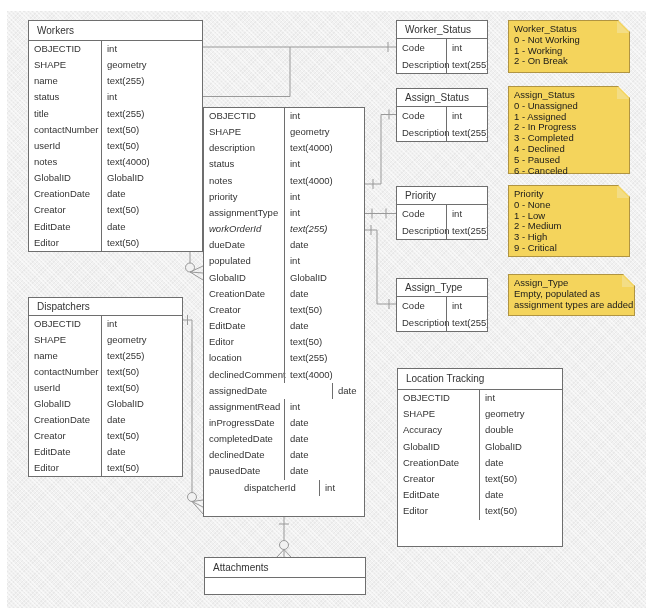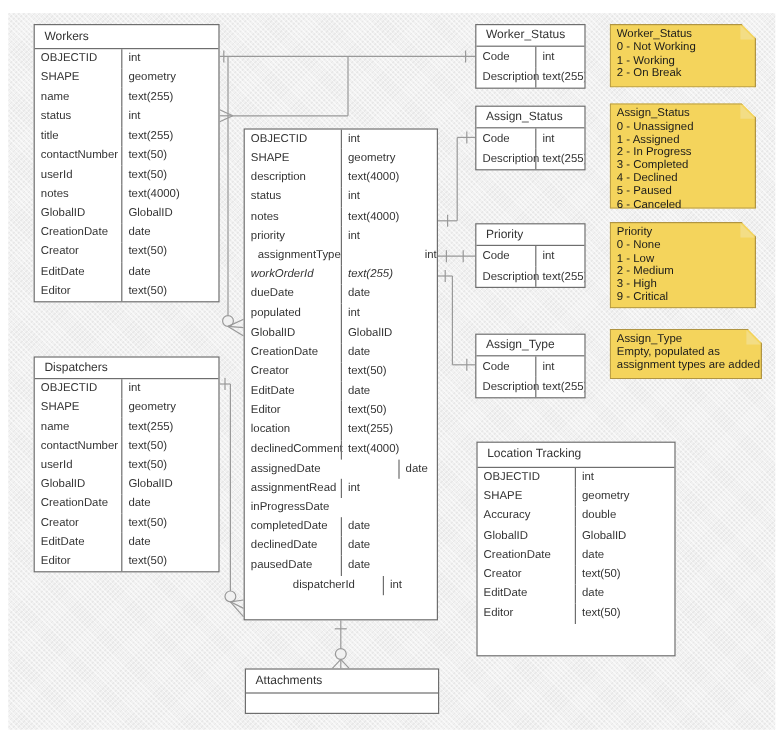--- a/index.html
+++ b/index.html
@@ -97,21 +97,21 @@
     <g>
       <line x1="284" y1="515" x2="284" y2="540.5" stroke="#999999" stroke-width="1"></line>
       <line x1="279" y1="524" x2="289" y2="524" stroke="#999999" stroke-width="1"></line>
       <circle cx="284" cy="545" r="4.5" fill="#f1f1f1" stroke="#999999"></circle>
       <line x1="284" y1="549.5" x2="277" y2="557" stroke="#999999" stroke-width="1"></line>
       <line x1="284" y1="549.5" x2="284" y2="557" stroke="#999999" stroke-width="1"></line>
       <line x1="284" y1="549.5" x2="291" y2="557" stroke="#999999" stroke-width="1"></line>
     </g>
   </svg>
 <div id="diagram">
-    <div class="er-table" style="left: 28px; top: 20px; width: 155px; height: 231.95px;">
+    <div class="er-table" style="left: 28px; top: 20px; width: 175px; height: 231.95px;">
       <div class="er-title" style="height: 20px; line-height: 19px;">Workers</div>
       <div class="trow" style="height: 16.15px; line-height: 16.15px;">
         <span class="lbl" style="width: 72px;">OBJECTID</span>
         <span class="typ">int</span>
       </div>
       <div class="trow" style="height: 16.15px; line-height: 16.15px;">
         <span class="lbl" style="width: 72px;">SHAPE</span>
         <span class="typ">geometry</span>
       </div>
       <div class="trow" style="height: 16.15px; line-height: 16.15px;">
@@ -220,21 +220,21 @@
         <span class="typ">int</span>
       </div>
       <div class="trow" style="height: 16.17px; line-height: 16.17px;">
         <span class="lbl" style="width: 80px;">notes</span>
         <span class="typ">text(4000)</span>
       </div>
       <div class="trow" style="height: 16.17px; line-height: 16.17px;">
         <span class="lbl" style="width: 80px;">priority</span>
         <span class="typ">int</span>
       </div>
-      <div class="trow" style="height: 16.17px; line-height: 16.17px; text-align: right;">
+      <div class="trow" style="height: 16.17px; line-height: 16.17px;">
         <span class="lbl" style="width: 80px;">assignmentType</span>
         <span class="typ">int</span>
       </div>
       <div class="trow" style="height: 16.17px; line-height: 16.17px; font-style: italic;">
         <span class="lbl" style="width: 80px;">workOrderId</span>
         <span class="typ">text(255)</span>
       </div>
       <div class="trow" style="height: 16.17px; line-height: 16.17px;">
         <span class="lbl" style="width: 80px;">dueDate</span>
         <span class="typ">date</span>
@@ -272,21 +272,21 @@
         <span class="typ">text(4000)</span>
       </div>
       <div class="trow" style="height: 16.17px; line-height: 16.17px; gap: 48px;">
         <span class="lbl" style="width: 80px;">assignedDate</span>
         <span class="typ">date</span>
       </div>
       <div class="trow" style="height: 16.17px; line-height: 16.17px;">
         <span class="lbl" style="width: 80px;">assignmentRead</span>
         <span class="typ">int</span>
       </div>
-      <div class="trow" style="height: 16.17px; line-height: 16.17px; flex-direction: column;">
+      <div class="trow" style="height: 16.17px; line-height: 16.17px;">
         <span class="lbl" style="width: 80px;">inProgressDate</span>
         <span class="typ">date</span>
       </div>
       <div class="trow" style="height: 16.17px; line-height: 16.17px;">
         <span class="lbl" style="width: 80px;">completedDate</span>
         <span class="typ">date</span>
       </div>
       <div class="trow" style="height: 16.17px; line-height: 16.17px;">
         <span class="lbl" style="width: 80px;">declinedDate</span>
         <span class="typ">date</span>

